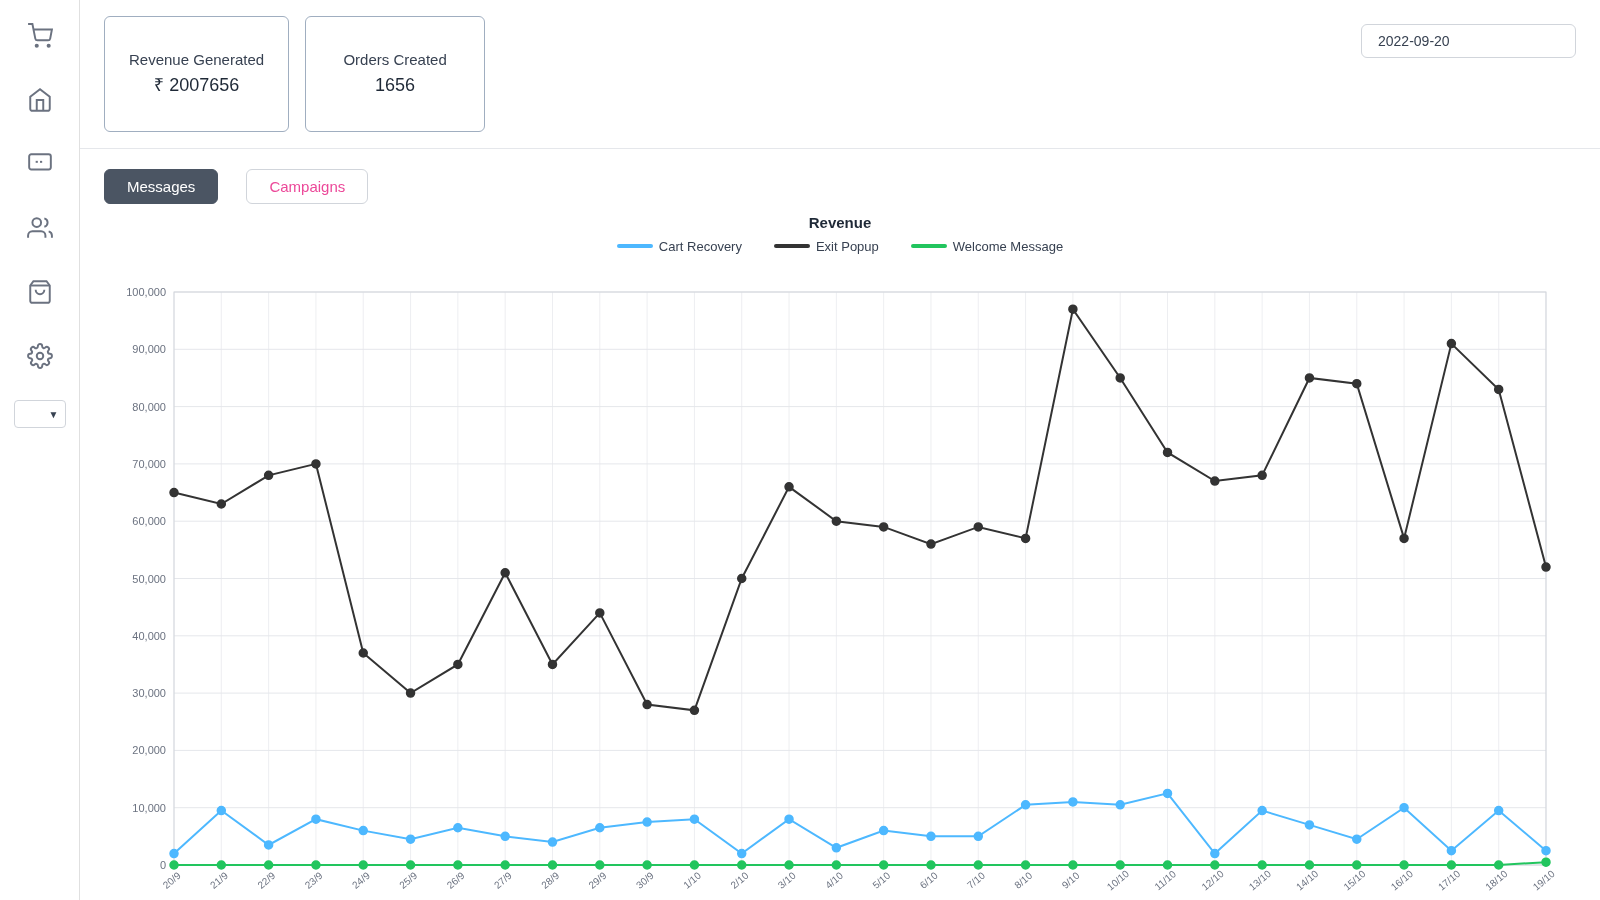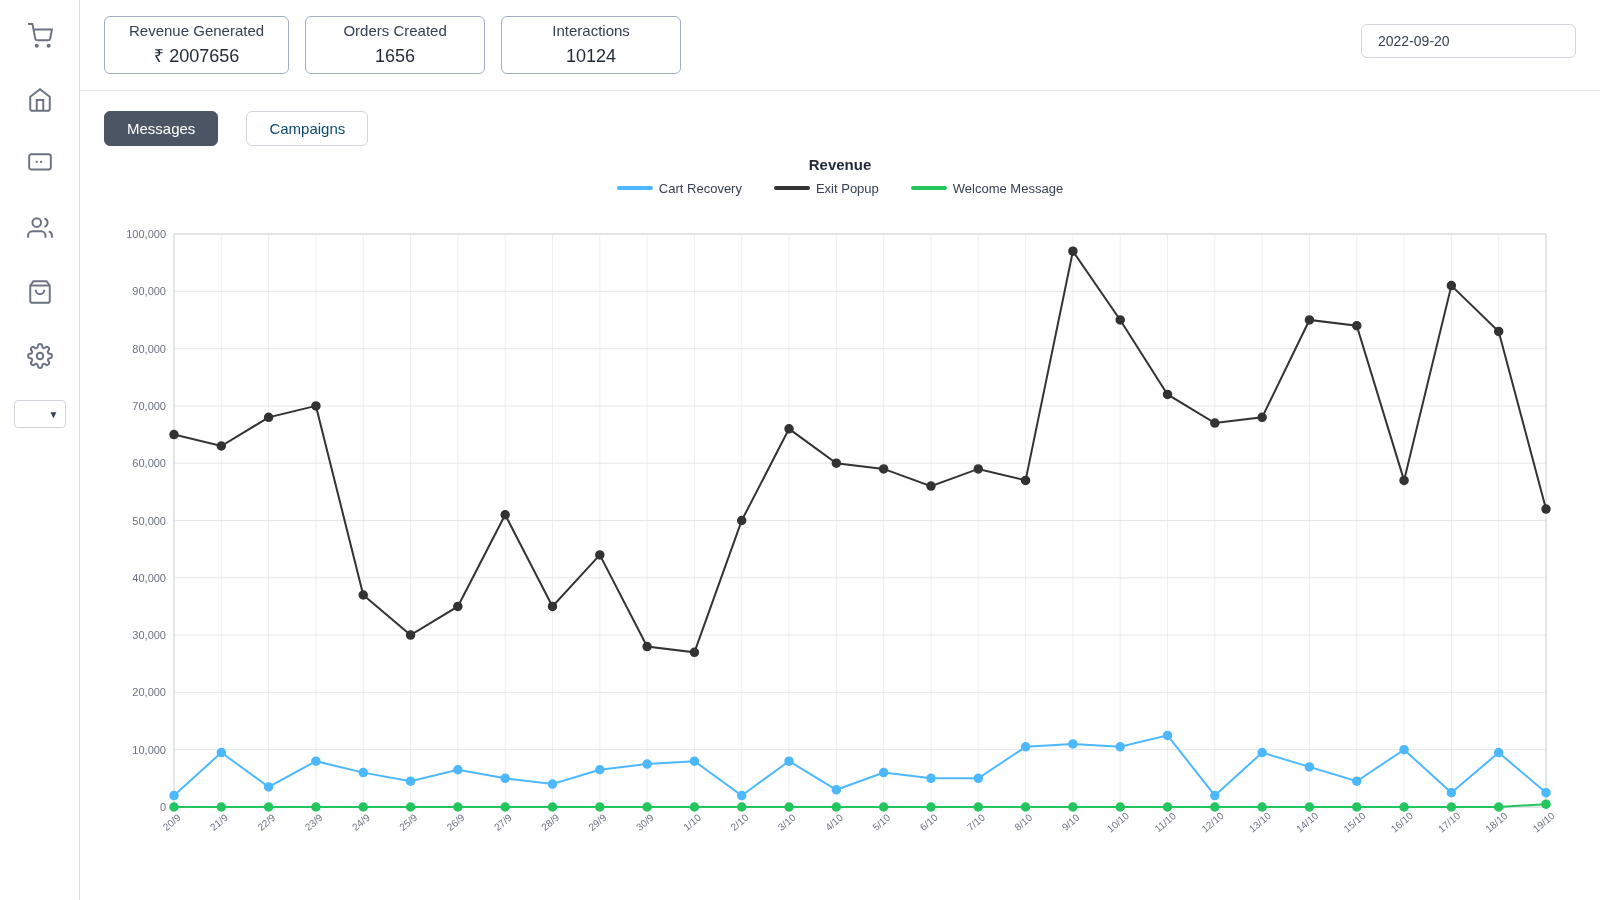--- a/index.html
+++ b/index.html
@@ -54,21 +54,21 @@
       display: flex;
       align-items: flex-start;
       padding: 16px 24px;
       gap: 16px;
       border-bottom: 1px solid #e5e7eb;
     }
 
     .stat-card {
       border: 1px solid #a0aec0;
       border-radius: 6px;
-      padding: 3px 24px;
+      padding: 32px 24px;
       min-width: 180px;
       text-align: center;
       line-height: 1.5;
     }
 
     .stat-card .label {
       font-size: 15px;
       color: #374151;
     }
 
@@ -102,21 +102,21 @@
       gap: 28px;
     }
 
     .tab-btn {
       padding: 8px 22px;
       border-radius: 6px;
       border: 1px solid #d1d5db;
       font-size: 15px;
       cursor: pointer;
       background: #fff;
-      color: #0c4a6e;
+      color: #ec4899;
     }
 
     .tab-btn.active {
       background: #4b5563;
       color: #fff;
       border-color: #4b5563;
     }
 
     .chart-area {
       flex: 1;
@@ -213,24 +213,20 @@
 <div class="main-content">
 
   <div class="header">
     <div class="stat-card">
       <div class="label">Revenue Generated</div>
       <div class="value">₹ 2007656</div>
     </div>
     <div class="stat-card">
       <div class="label">Orders Created</div>
       <div class="value">1656</div>
-    </div>
-    <div class="stat-card">
-      <div class="label">Interactions</div>
-      <div class="value">10124</div>
     </div>
     <div class="date-inputs">
       <input type="text" class="date-input" value="2022-09-20" style="">
     </div>
   </div>
 
   <div class="tabs-area">
     <button class="tab-btn active">Messages</button>
     <button class="tab-btn">Campaigns</button>
   </div>

